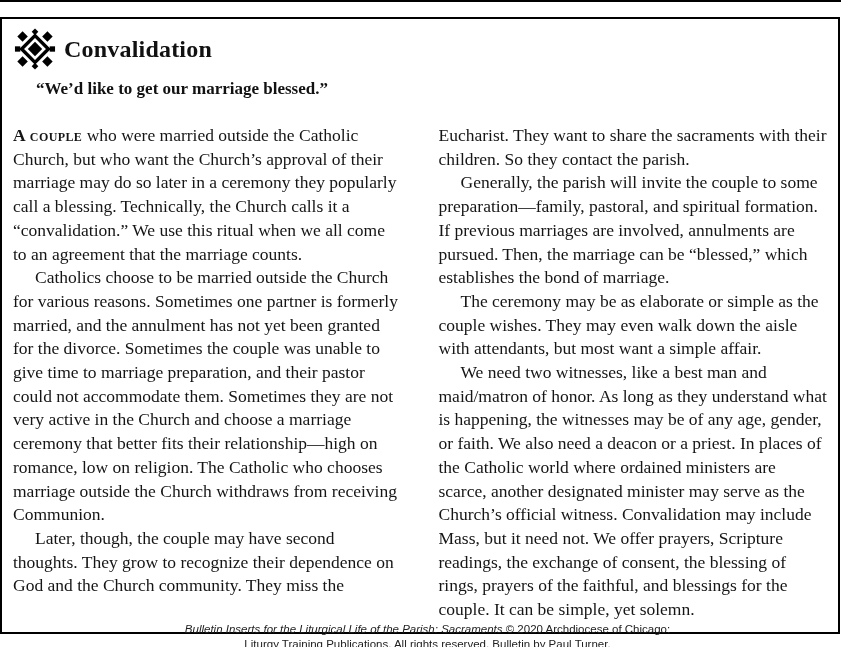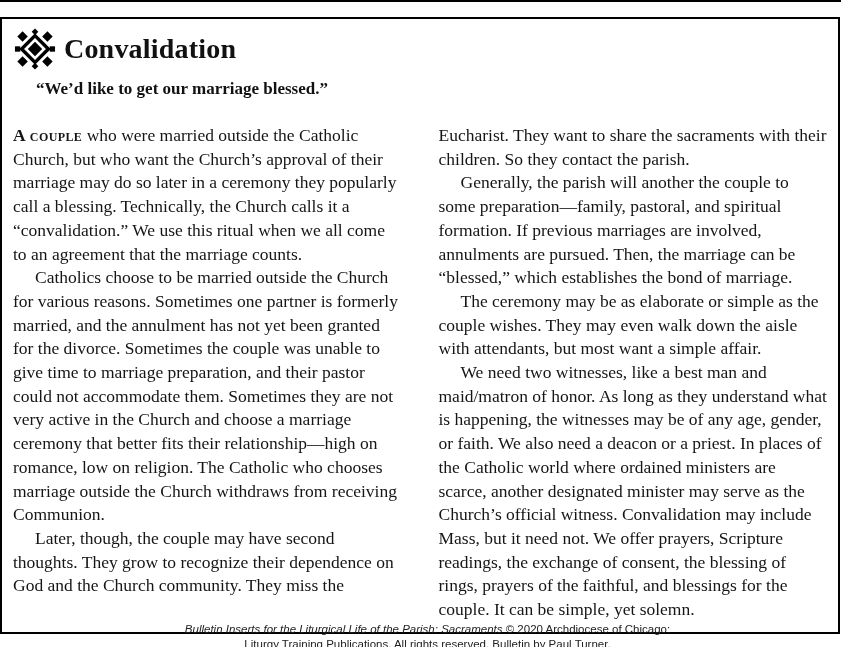--- a/index.html
+++ b/index.html
@@ -30,21 +30,21 @@
     flex-direction: column;
   }
   .masthead {
     display: flex;
     align-items: center;
     gap: 8px;
     padding: 9px 10px 0 12px;
   }
   .ornament { width: 42px; height: 42px; flex: 0 0 auto; }
   .page-title {
-    font-size: 28px;
+    font-size: 24px;
     font-weight: 600;
     letter-spacing: 0.2px;
     color: #111111;
   }
   .subtitle {
     margin: 9px 10px 0 34px;
     font-size: 17px;
     font-weight: 700;
     color: #111111;
   }
@@ -109,21 +109,21 @@
     <div class="subtitle">“We’d like to get our marriage blessed.”</div>
 
     <div class="columns">
       <div class="col">
           <p class="para"><span class="lead">A couple</span> who were married outside the Catholic Church, but who want the Church’s approval of their marriage may do so later in a ceremony they popularly call a blessing. Technically, the Church calls it a “convalidation.” We use this ritual when we all come to an agreement that the marriage counts.</p>
           <p class="para indent">Catholics choose to be married outside the Church for various reasons. Sometimes one partner is formerly married, and the annulment has not yet been granted for the divorce. Sometimes the couple was unable to give time to marriage preparation, and their pastor could not accommodate them. Sometimes they are not very active in the Church and choose a marriage ceremony that better fits their relationship—high on romance, low on religion. The Catholic who chooses marriage outside the Church withdraws from receiving Communion.</p>
           <p class="para indent">Later, though, the couple may have second thoughts. They grow to recognize their dependence on God and the Church community. They miss the</p>
         </div>
       <div class="col">
           <p class="para">Eucharist. They want to share the sacraments with their children. So they contact the parish.</p>
-          <p class="para indent">Generally, the parish will another the couple to some preparation—family, pastoral, and spiritual formation. If previous marriages are involved, annulments are pursued. Then, the marriage can be “blessed,” which establishes the bond of marriage.</p>
+          <p class="para indent">Generally, the parish will invite the couple to some preparation—family, pastoral, and spiritual formation. If previous marriages are involved, annulments are pursued. Then, the marriage can be “blessed,” which establishes the bond of marriage.</p>
           <p class="para indent">The ceremony may be as elaborate or simple as the couple wishes. They may even walk down the aisle with attendants, but most want a simple affair.</p>
           <p class="para indent">We need two witnesses, like a best man and maid/matron of honor. As long as they understand what is happening, the witnesses may be of any age, gender, or faith. We also need a deacon or a priest. In places of the Catholic world where ordained ministers are scarce, another designated minister may serve as the Church’s official witness. Convalidation may include Mass, but it need not. We offer prayers, Scripture readings, the exchange of consent, the blessing of rings, prayers of the faithful, and blessings for the couple. It can be simple, yet solemn.</p>
         </div>
     </div>
 
     <div class="footer">
       <div>
         <span class="italic">Bulletin Inserts for the Liturgical Life of the Parish: Sacraments</span><span> © 2020 Archdiocese of Chicago:</span>
       </div>
       <div>Liturgy Training Publications. All rights reserved. Bulletin by Paul Turner.</div>

